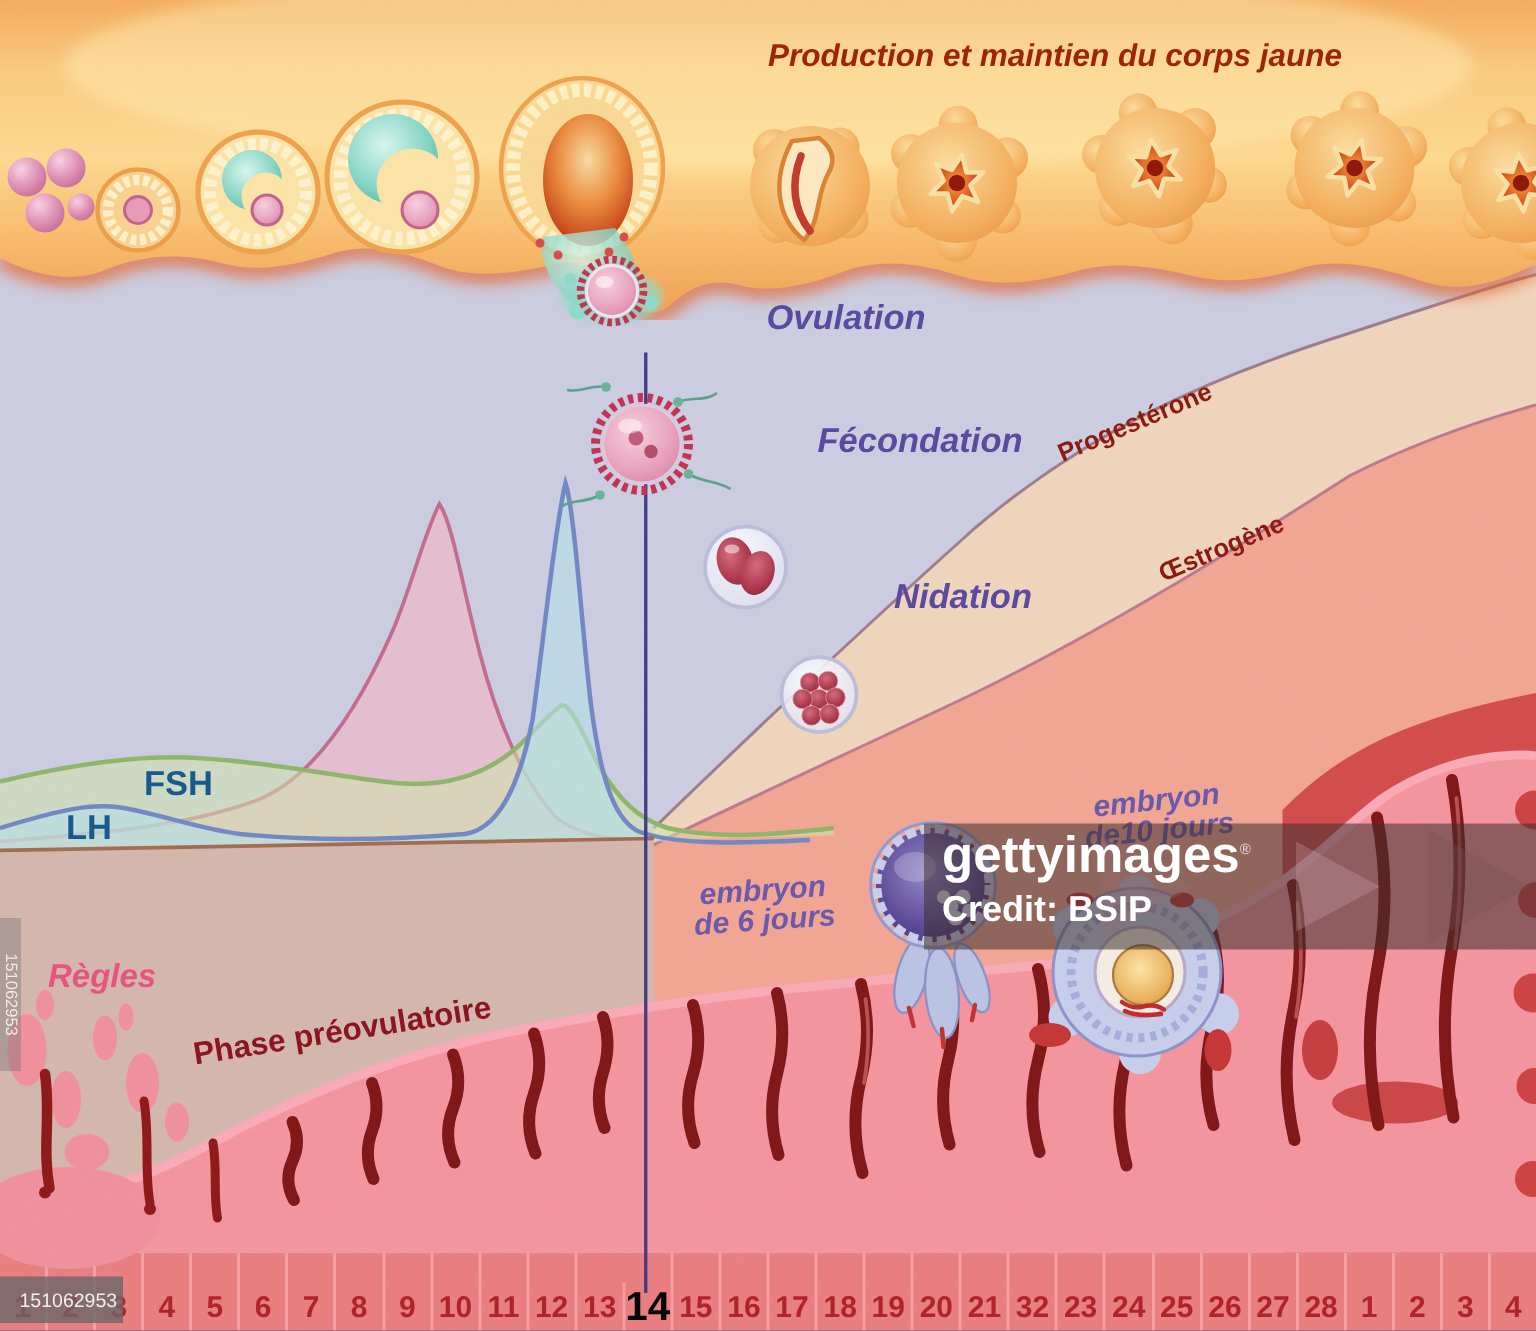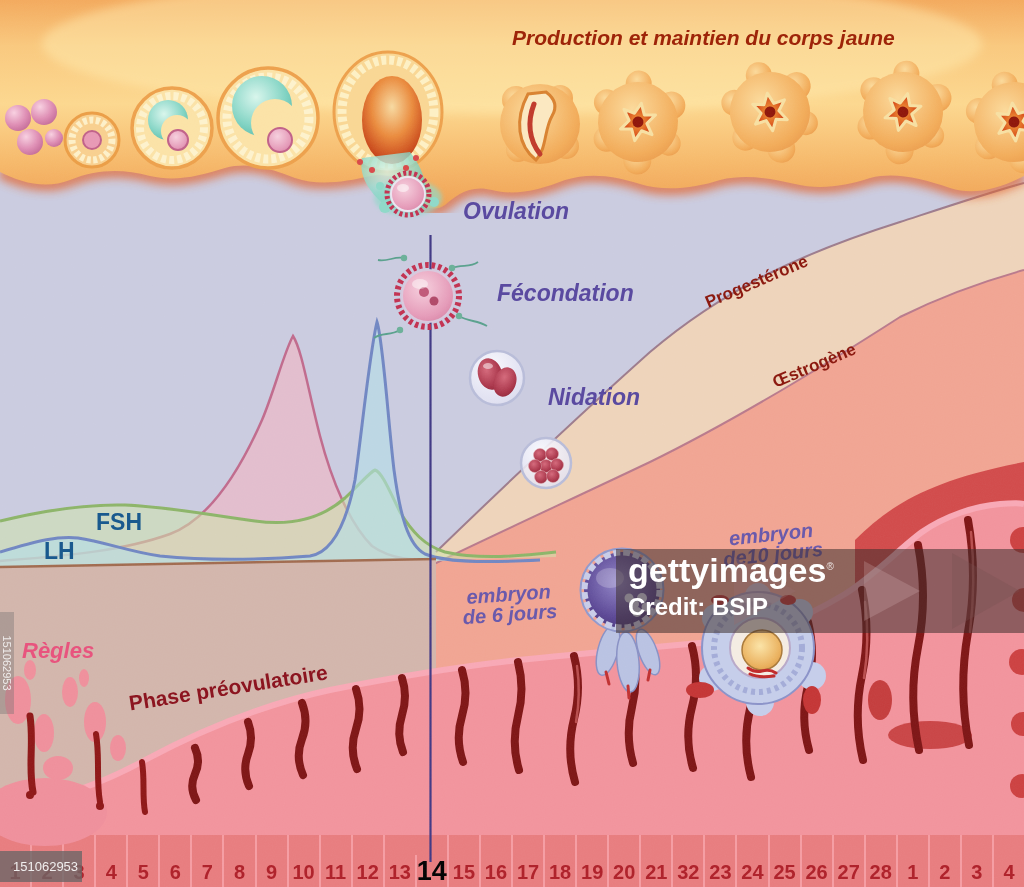--- a/index.html
+++ b/index.html
@@ -11,21 +11,21 @@
             display:flex;background:#e87c7e;}
   .day-cell{flex:1 1 0;border-left:2px solid rgba(246,158,164,.95);
             display:flex;align-items:flex-end;justify-content:center;
             padding-bottom:3px;color:#ae1f28;font-weight:bold;font-size:20px;
             font-style:normal;}
   .day-cell:first-child{border-left:none;}
   .day-cell.day-hl{color:#000000;font-size:27px;padding-bottom:0px;margin-top:20px;}
   
   .lbl{position:absolute;z-index:2;white-space:nowrap;}
   .title{font-size:21px;font-weight:bold;font-style:italic;color:#9e2409;}
-  .stage-lbl{font-size:23px;font-weight:bold;font-style:italic;color:#5a4aa0;}
+  .stage-lbl{font-size:23px;font-weight:bold;font-style:italic;color:#5a4aa0;margin-left:48px;}
   .embryo-lbl{font-size:20px;font-style:italic;font-weight:bold;color:#6a5aac;
               text-align:center;line-height:1.0;white-space:nowrap;}
   .horm-lbl{font-size:17px;font-weight:bold;color:#8c1a10;}
   .gono-lbl{font-size:23px;font-weight:bold;color:#19598e;}
   .regles{font-size:22px;font-weight:bold;font-style:italic;color:#e8547e;}
   .preov{font-size:21px;font-weight:bold;color:#8c1520;}
   
   .wm-band{position:absolute;left:616px;top:549px;width:408px;height:84px;
            background:rgba(62,48,46,.55);z-index:5;overflow:hidden;}
   .wm-getty{position:absolute;left:12px;top:2px;color:#fff;font-size:34px;}
@@ -530,21 +530,21 @@
   <div class="lbl embryo-lbl" style="left:722px;top:524px;transform:rotate(-6deg);">
     <div>embryon</div>
     <div>de10 jours</div>
   </div>
 
   <div class="lbl horm-lbl" style="left:702px;top:272px;transform:rotate(-23deg);">Progestérone</div>
   <div class="lbl horm-lbl" style="left:770px;top:356px;transform:rotate(-23deg);">Œstrogène</div>
   <div class="lbl gono-lbl" style="left:96px;top:509px;">FSH</div>
   <div class="lbl gono-lbl" style="left:44px;top:538px;">LH</div>
 
-  <div class="lbl regles" style="left:22px;top:638px;">Règles</div>
+  <div class="lbl regles" style="left:32px;top:638px;">Règles</div>
   <div class="lbl preov" style="left:128px;top:676px;transform:rotate(-9deg);">Phase préovulatoire</div>
 
   <div class="wm-band">
     <div class="wm-tri" style="left:118px;top:8px;border-top:34px solid transparent;
          border-bottom:34px solid transparent;border-left:62px solid rgba(150,110,110,.35);"></div>
     <div class="wm-tri" style="left:248px;top:12px;border-top:30px solid transparent;
          border-bottom:30px solid transparent;border-left:56px solid rgba(215,185,185,.25);"></div>
     <div class="wm-tri" style="left:336px;top:4px;border-top:38px solid transparent;
          border-bottom:38px solid transparent;border-left:68px solid rgba(120,80,80,.3);"></div>
     <div class="wm-getty"><b>getty</b><span class="reg">images</span><sup>®</sup></div>

